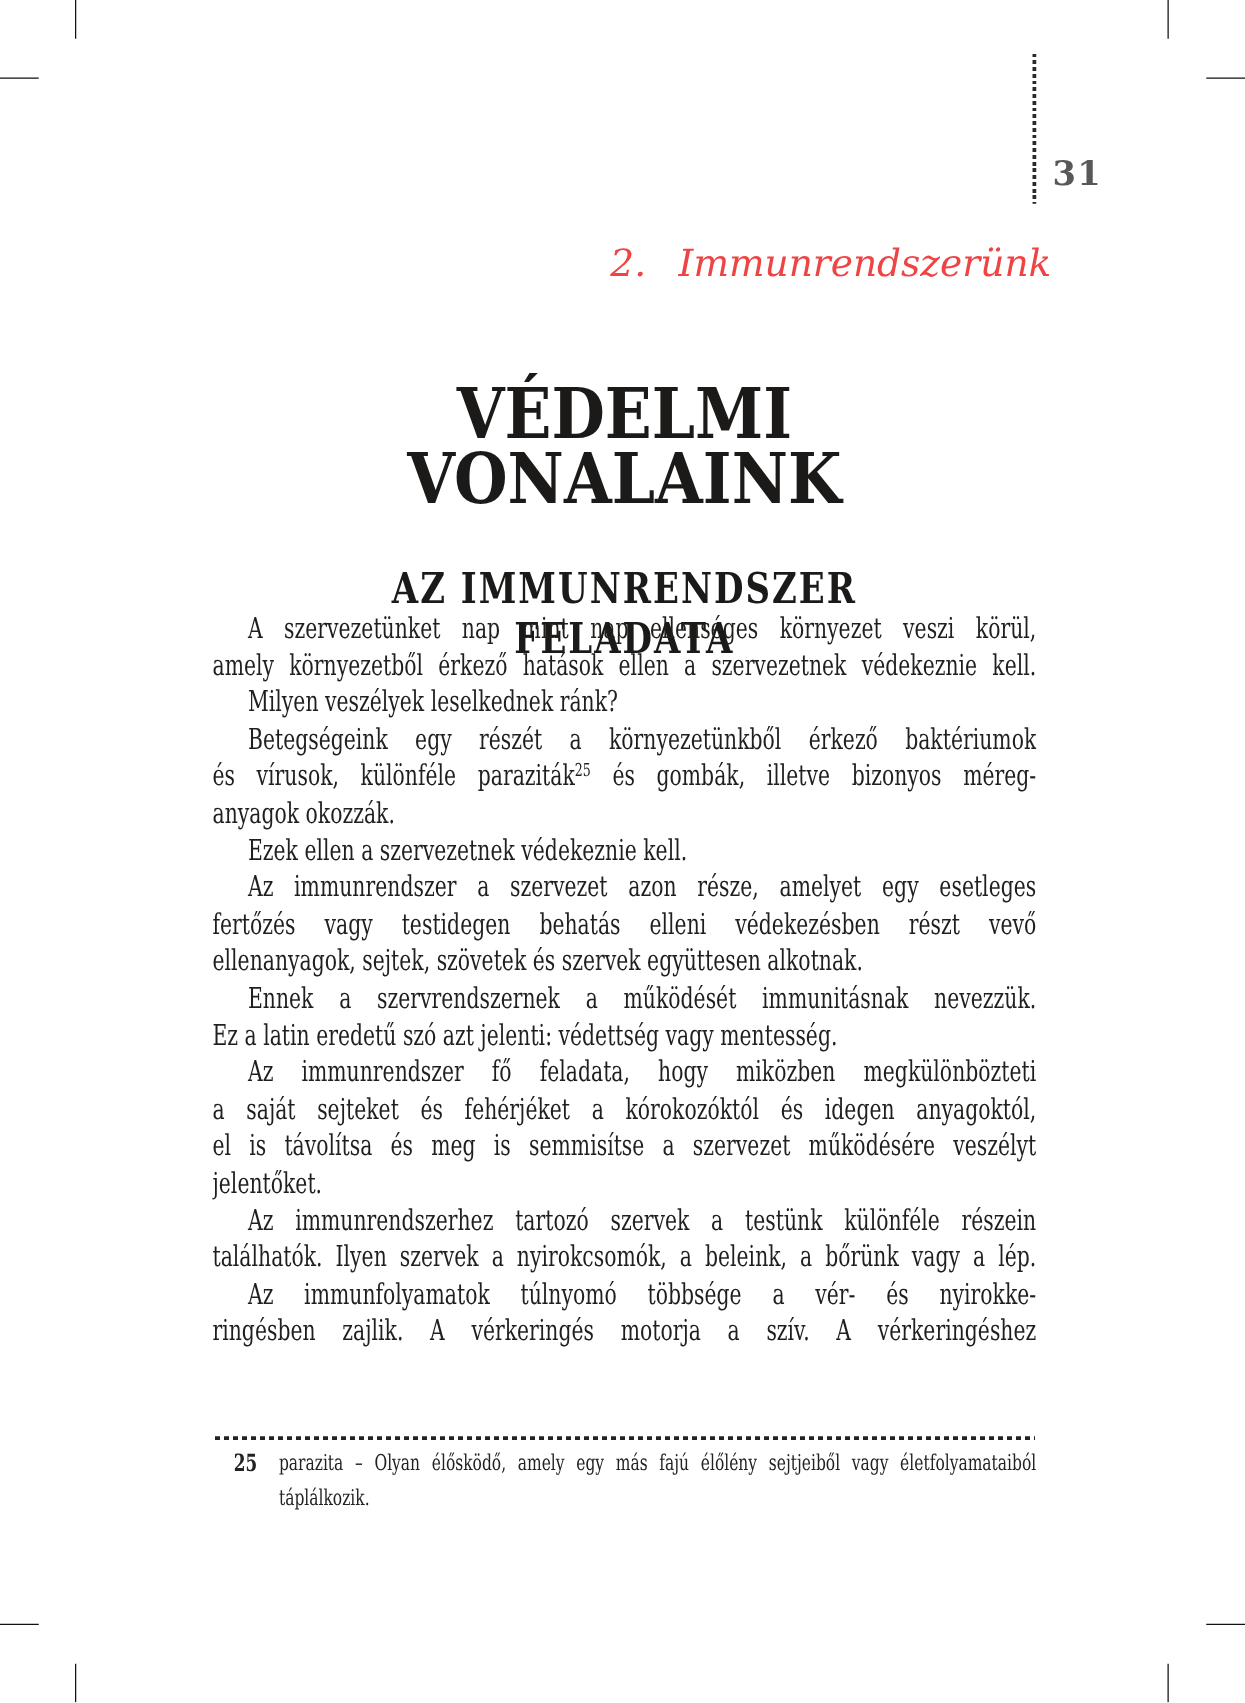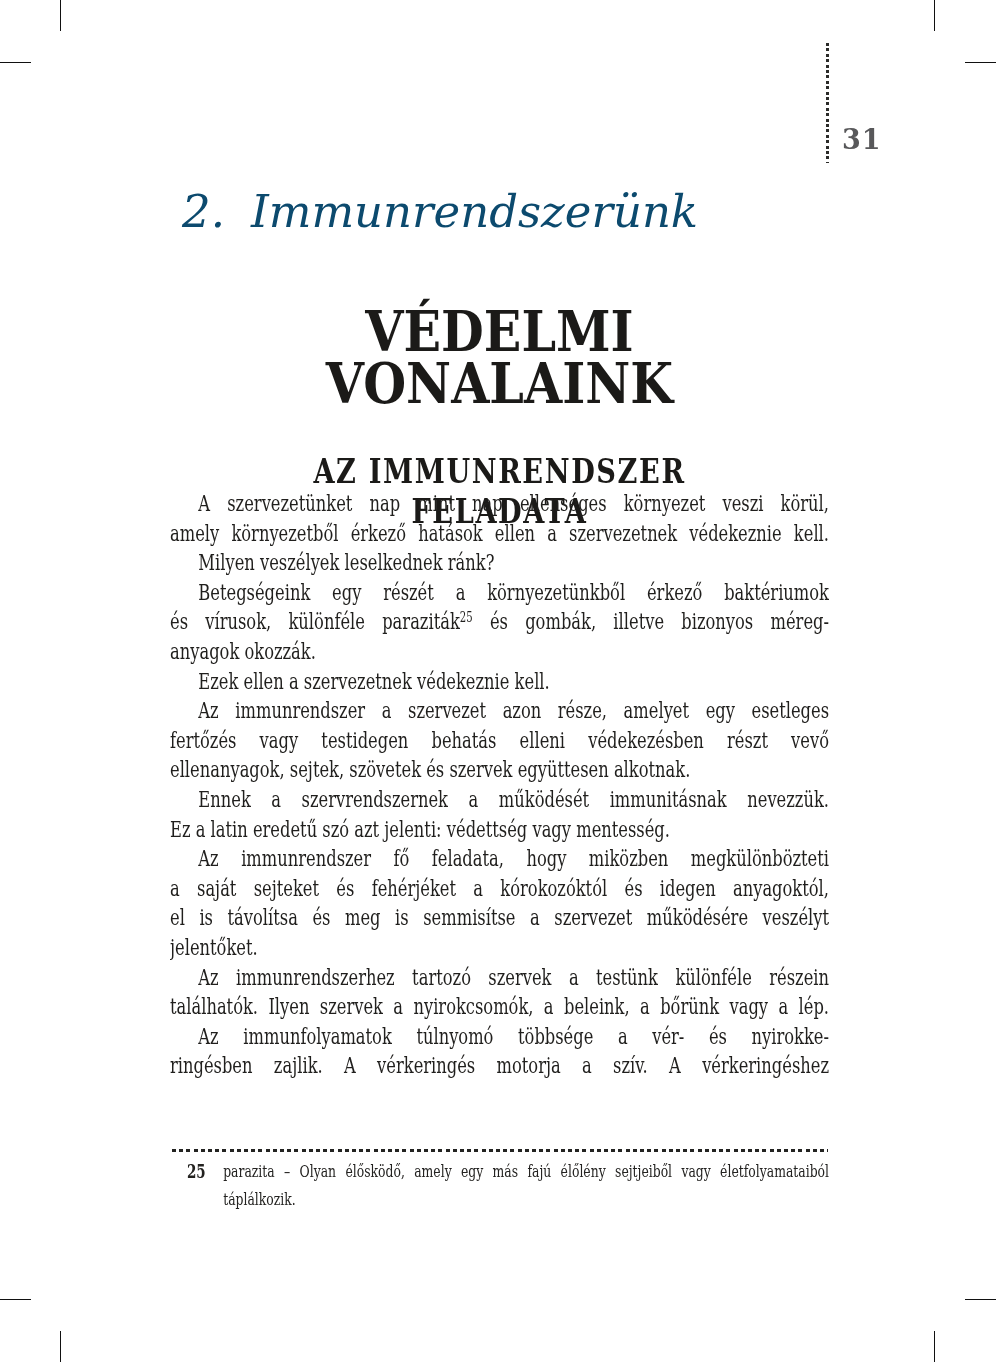--- a/index.html
+++ b/index.html
@@ -21,22 +21,22 @@
   .folio-dots{
     position:absolute;left:826px;top:43px;width:3px;height:120px;
     background:repeating-linear-gradient(180deg,#2b2b29 0 3px,transparent 3px 5.4px);
   }
   .pagenum{
     position:absolute;left:842px;top:124px;
     font-size:27px;font-weight:bold;color:#58585a;letter-spacing:1px;
   }
   
   .ch-line{
-    position:absolute;left:170px;width:659px;text-align:left;
-    font-style:italic;font-size:45px;line-height:56px;color:#0c4a6e;
+    position:absolute;left:170px;width:659px;text-align:right;
+    font-style:italic;font-size:30px;line-height:56px;color:#ef4444;
   }
   .ch-line.l1{top:184px;transform:translateX(12px);}
   .ch-line.l2{top:240px;transform:translateX(45px);}
   .ch-gap{display:inline-block;width:26px;}
   .ch-sub{
     position:absolute;left:170px;top:305px;width:659px;text-align:center;
     font-weight:bold;font-size:56px;line-height:52px;color:#1b1a18;
     transform:scaleX(0.88);
   }
   

